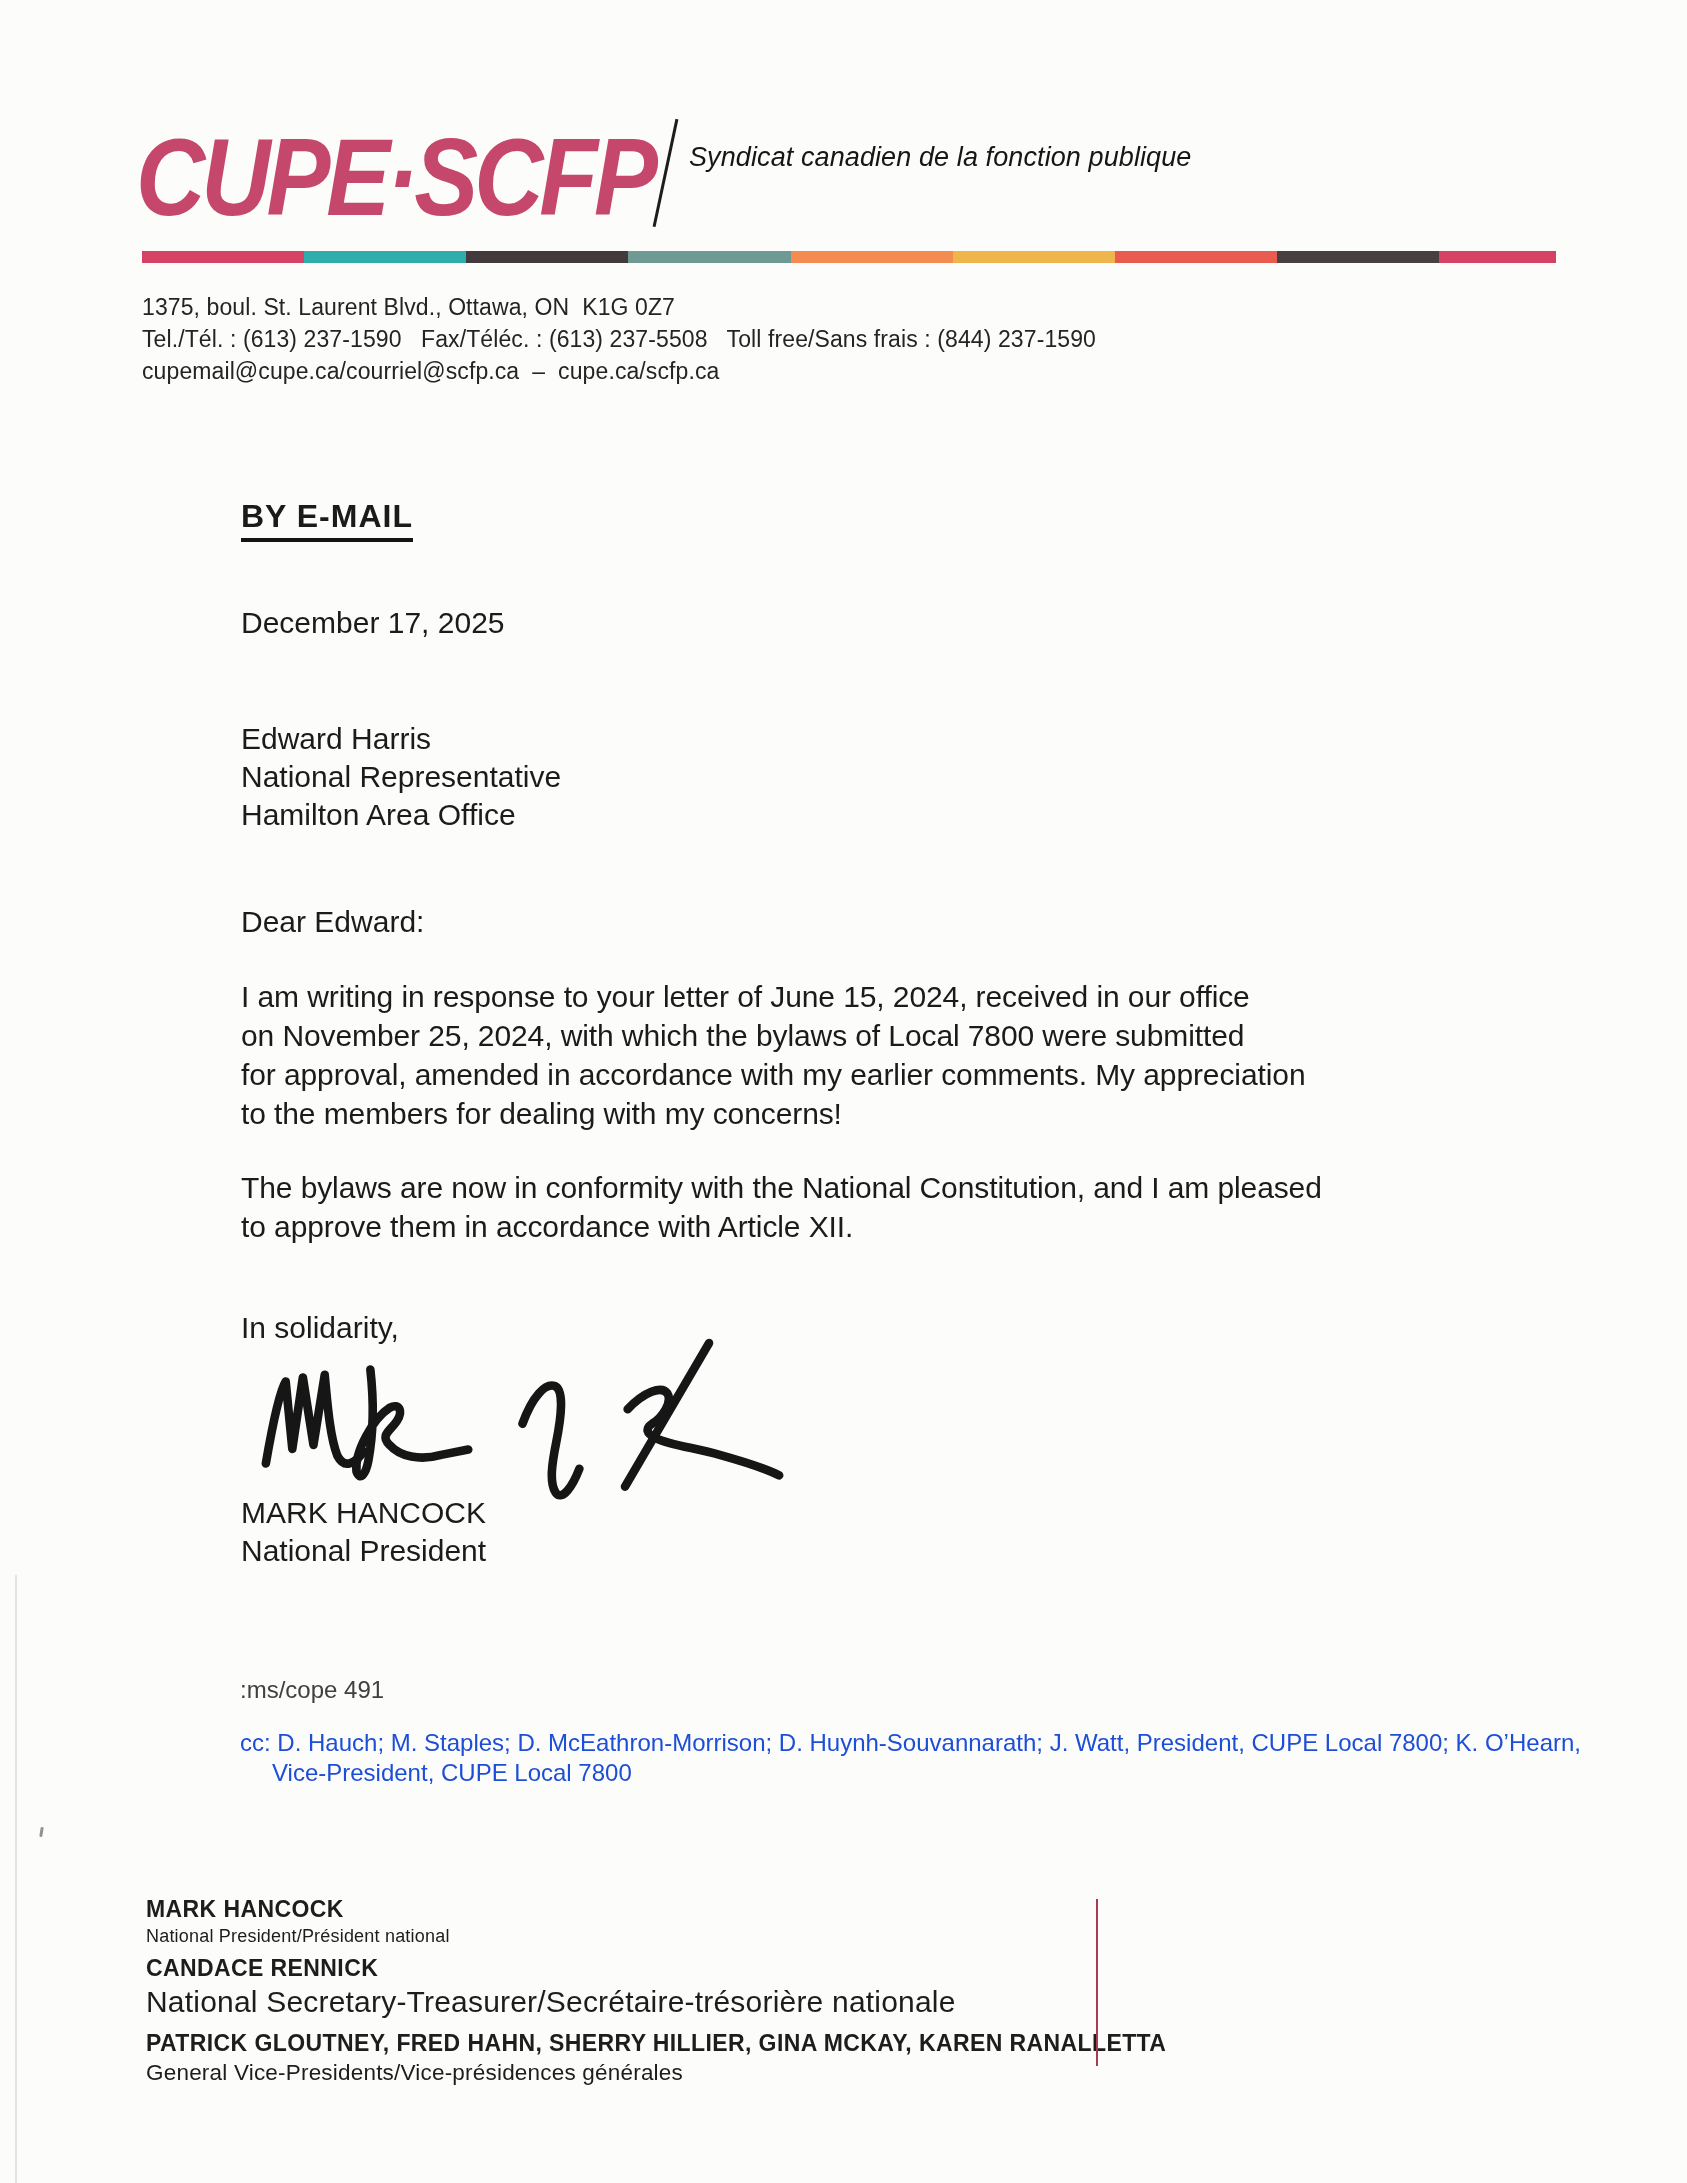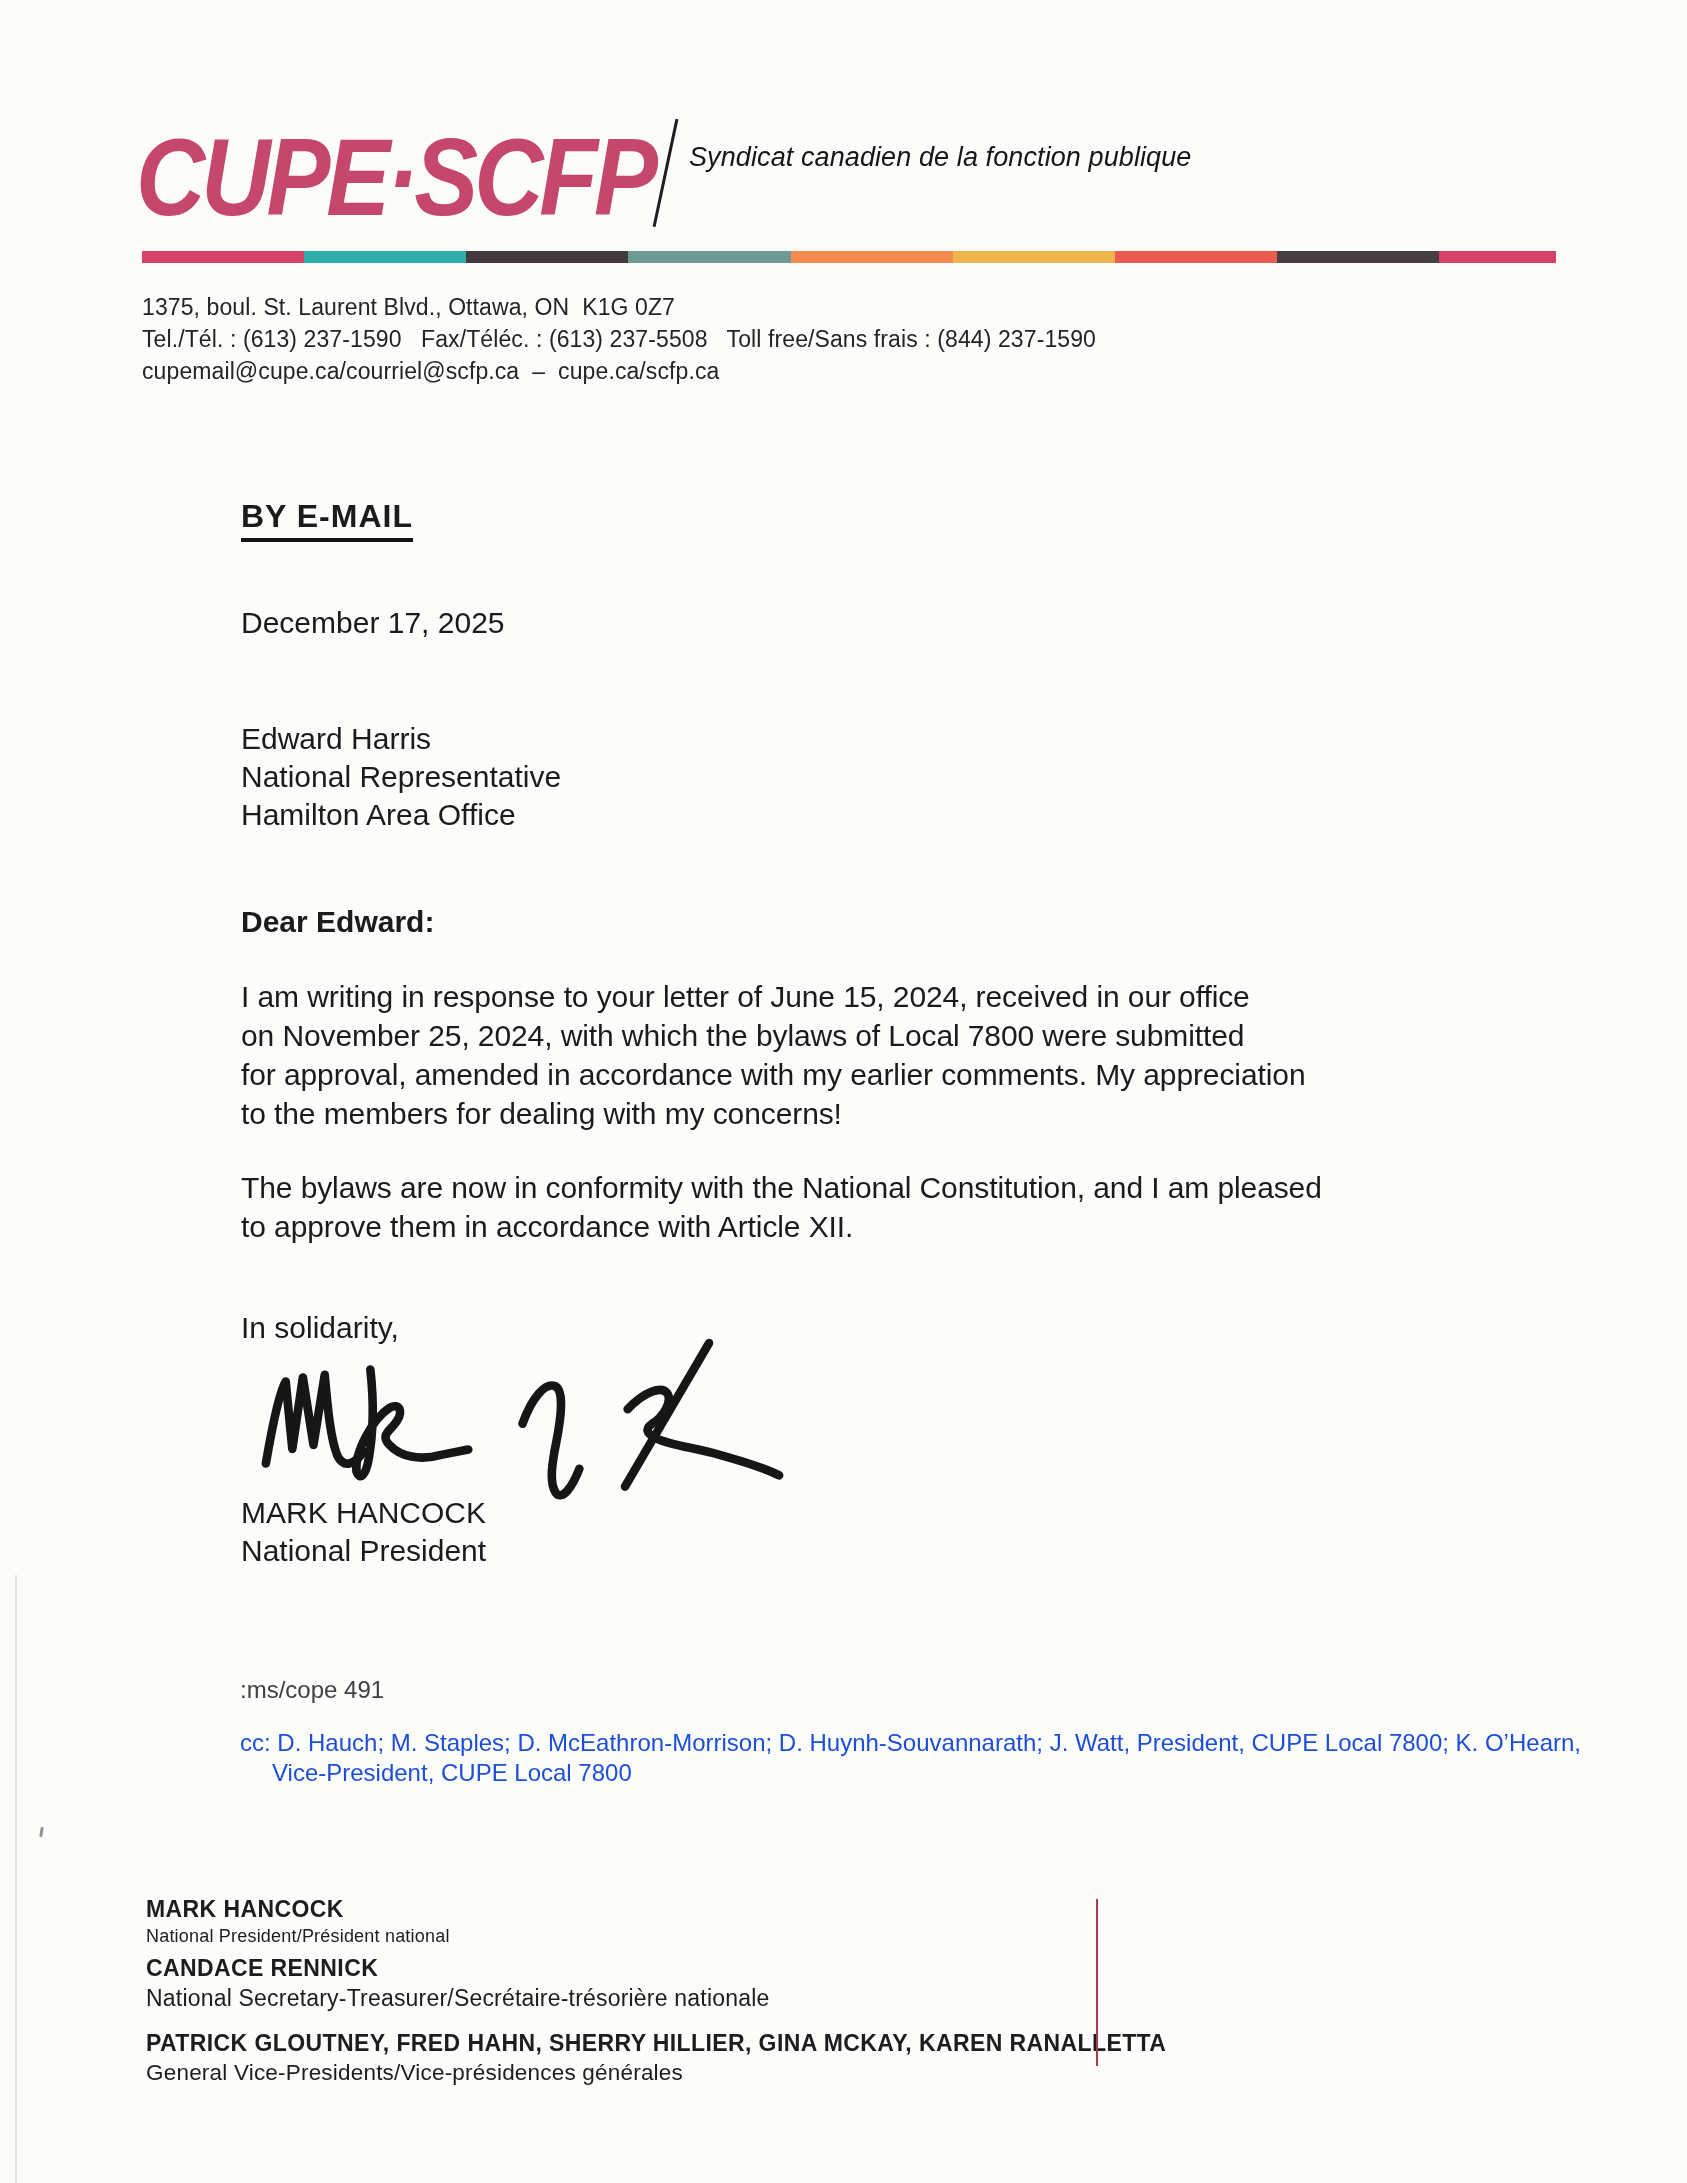--- a/index.html
+++ b/index.html
@@ -43,39 +43,39 @@
   }
 
   
   .by-email{
     left:241px;top:498px;
     font-size:32px;font-weight:bold;letter-spacing:1px;
     border-bottom:4px solid #141414;padding-bottom:3.3px;
   }
   .date{left:241px;top:606px;font-size:30px;}
   .recipient{left:241px;top:720px;font-size:30px;line-height:38px;}
-  .salutation{left:241px;top:905px;font-size:30px;font-weight:bold;}
+  .salutation{left:241px;top:905px;font-size:30px;}
   .para{font-size:30px;line-height:39px;letter-spacing:-0.1px;}
   .para span{display:block;}
   .p1{left:241px;top:977px;}
   .p2{left:241px;top:1168px;}
   .closing{left:241px;top:1311px;font-size:30px;}
   .signature{left:246px;top:1331px;}
   .signer{left:241px;top:1494px;font-size:30px;line-height:38px;}
   .reference{left:240px;top:1676px;font-size:24px;color:#404040;}
   .cc{left:240px;top:1728px;font-size:24px;line-height:30px;color:#1d4ed8;}
   .cc .cc2{display:block;margin-left:32px;}
 
   
   .f-line{left:146px;font-size:23px;color:#1d1d1d;letter-spacing:0.2px;}
   .f-bold{font-weight:bold;letter-spacing:0.4px;}
   .f-n1{top:1896px;}
   .f-t1{top:1926px;font-size:18px;}
   .f-n2{top:1955px;}
-  .f-t2{top:1985px;font-size:23px;}
+  .f-t2{top:1985px;font-size:30px;}
   .f-vn{top:2030px;}
   .f-vt{top:2060px;font-size:22.5px;}
   .accent-line{left:1096px;top:1899px;width:2px;height:167px;}
 
   
   .scan-edge{left:14.6px;top:1575px;width:2px;height:609px;background:#e3e3df;}
   .speck{left:40px;top:1827px;width:3.3px;height:10px;background:#6f6f6f;
          border-radius:1.3px;transform:rotate(9deg);opacity:.75;}
 </style>
 </head>

